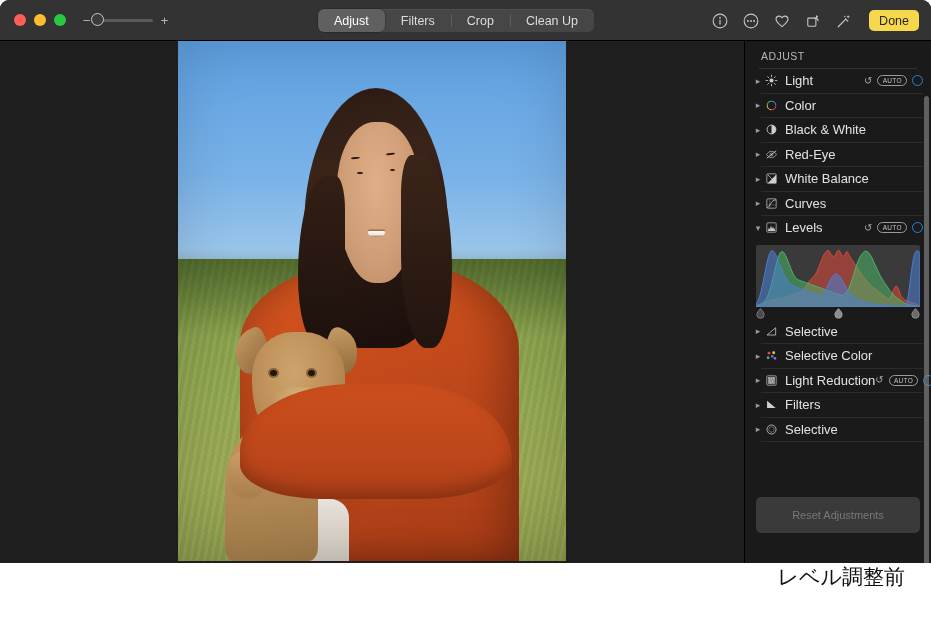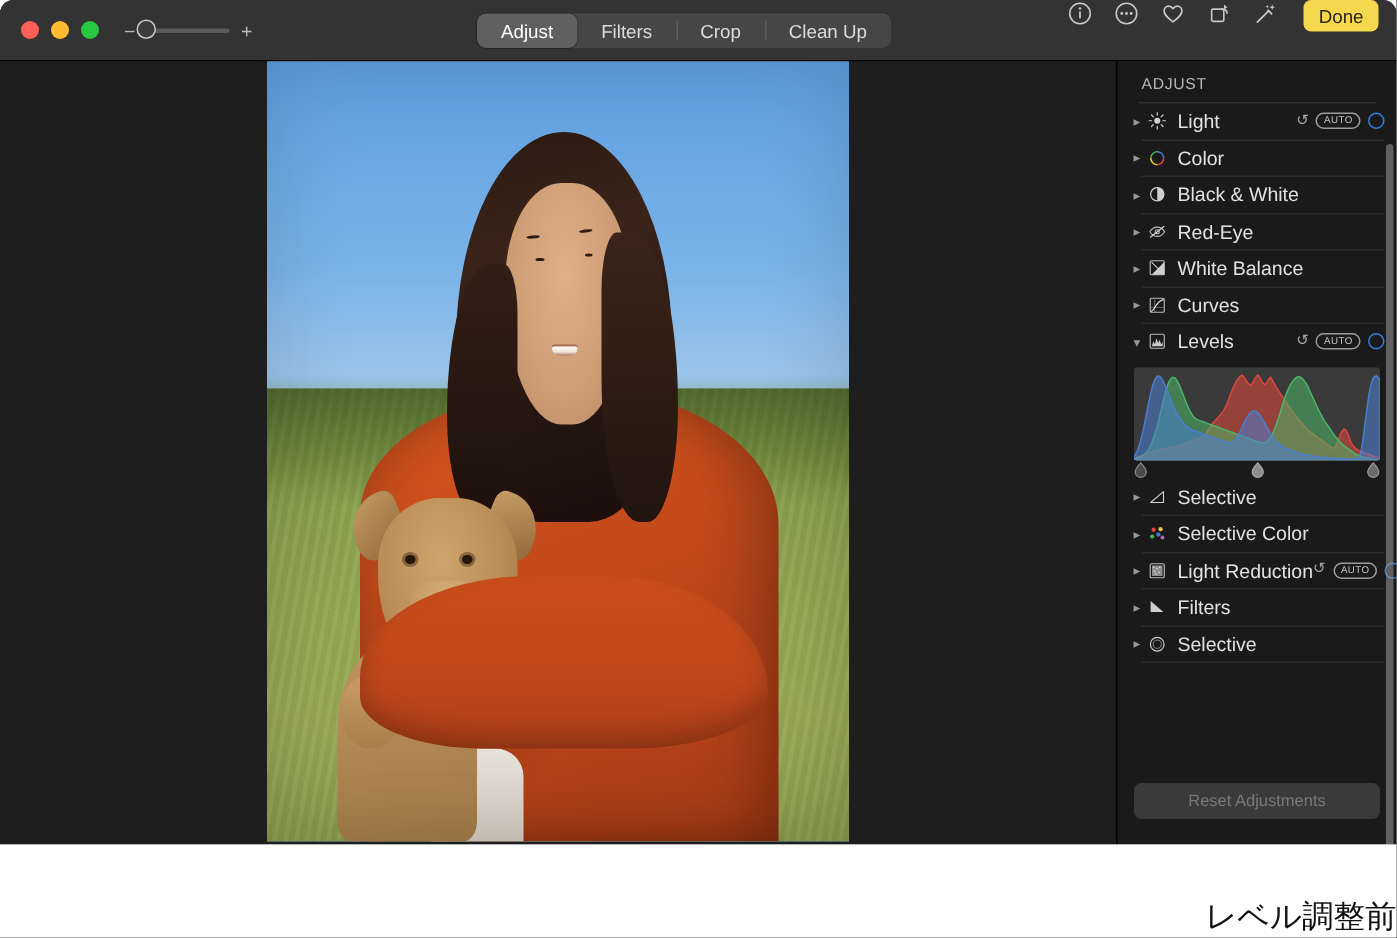--- a/index.html
+++ b/index.html
@@ -62,21 +62,21 @@
     border-radius: 6px;
     position:relative;
   }
   .seg.active { background:#606060; color:#ffffff; box-shadow: 0 0 0 0.5px rgba(0,0,0,0.35); }
   .seg.divider::before {
     content:""; position:absolute; left:0; top:5px; bottom:5px; width:1px; background:#5e5e5e;
   }
 
   .tool-right {
     position:absolute; right: 12px; top: 0; height: 41px;
-    display:flex; align-items:flex-start; gap: 13px;
+    display:flex; align-items:center; gap: 13px;
   }
   .ticon { width:18px; height:18px; color:#c8c8c8; display:block; }
   .done-btn {
     background:#f5d84e; color:#2a2410;
     font-size:12.5px; font-weight:400;
     padding: 3.5px 10px; border-radius:5px;
     margin-left: 3px;
   }
 
   
@@ -289,40 +289,40 @@
   }
   .histo svg { display:block; width:100%; height:100%; }
   .levels-track { position:relative; height: 12px; margin-top:1px; }
   .handle {
     position:absolute; top:0; width:9px; height:11px;
   }
   .handle svg { display:block; }
 
   
   .reset-btn {
-    position:absolute; left:11px; right:11px; bottom: 17px;
-    height: 24px; border-radius: 5px;
+    position:absolute; left:11px; right:11px; bottom: 30px;
+    height: 36px; border-radius: 5px;
     background:#3a3a3a;
     display:flex; align-items:center; justify-content:center;
     font-size: 11px; color:#787878;
   }
 
   
   .scrollbar {
     position:absolute; right:2px; top:55px;
     width:5px; height: 470px;
     background:#9a9a9a; border-radius:3px; opacity:0.55;
   }
 
   
   .caption {
     position:absolute; left:0; top:563px; width:931px; height:62px;
     background:#ffffff;
-    display:flex; align-items:flex-end; justify-content:flex-end;
-    padding-right: 0;
+    display:flex; align-items:flex-start; justify-content:flex-end;
+    padding-right: 26px;
     font-size: 21px; color:#111111;
   }
 </style>
 </head>
 <body>
 
 <div class="window">
 
   <div class="toolbar">
 

